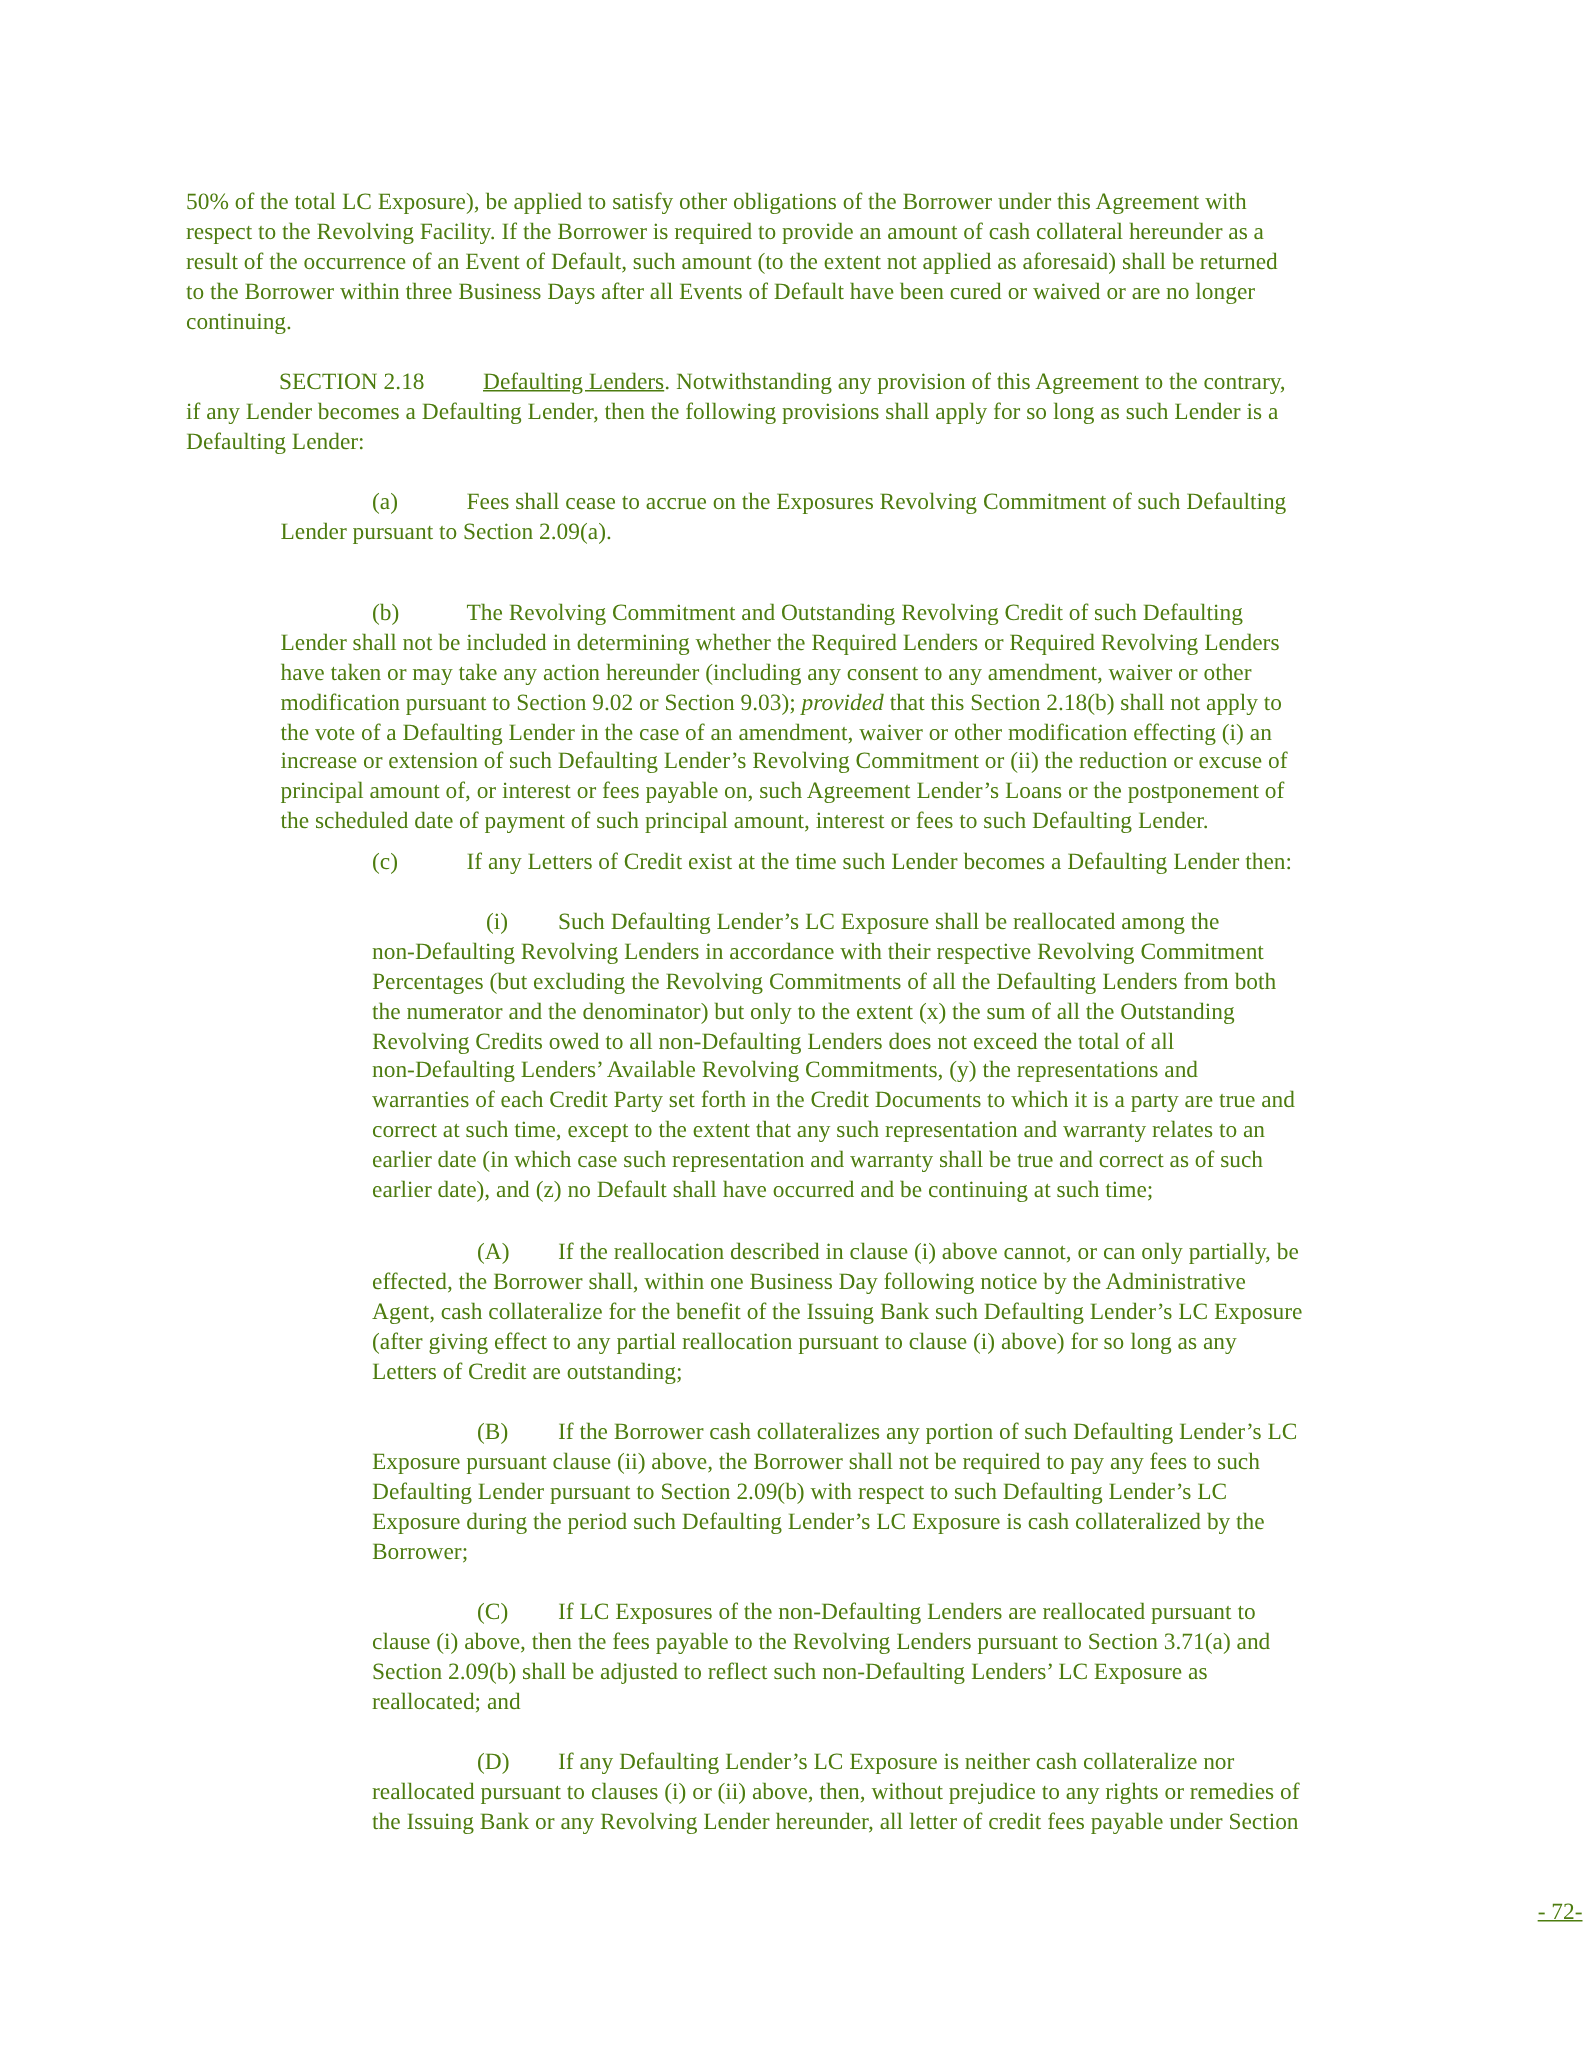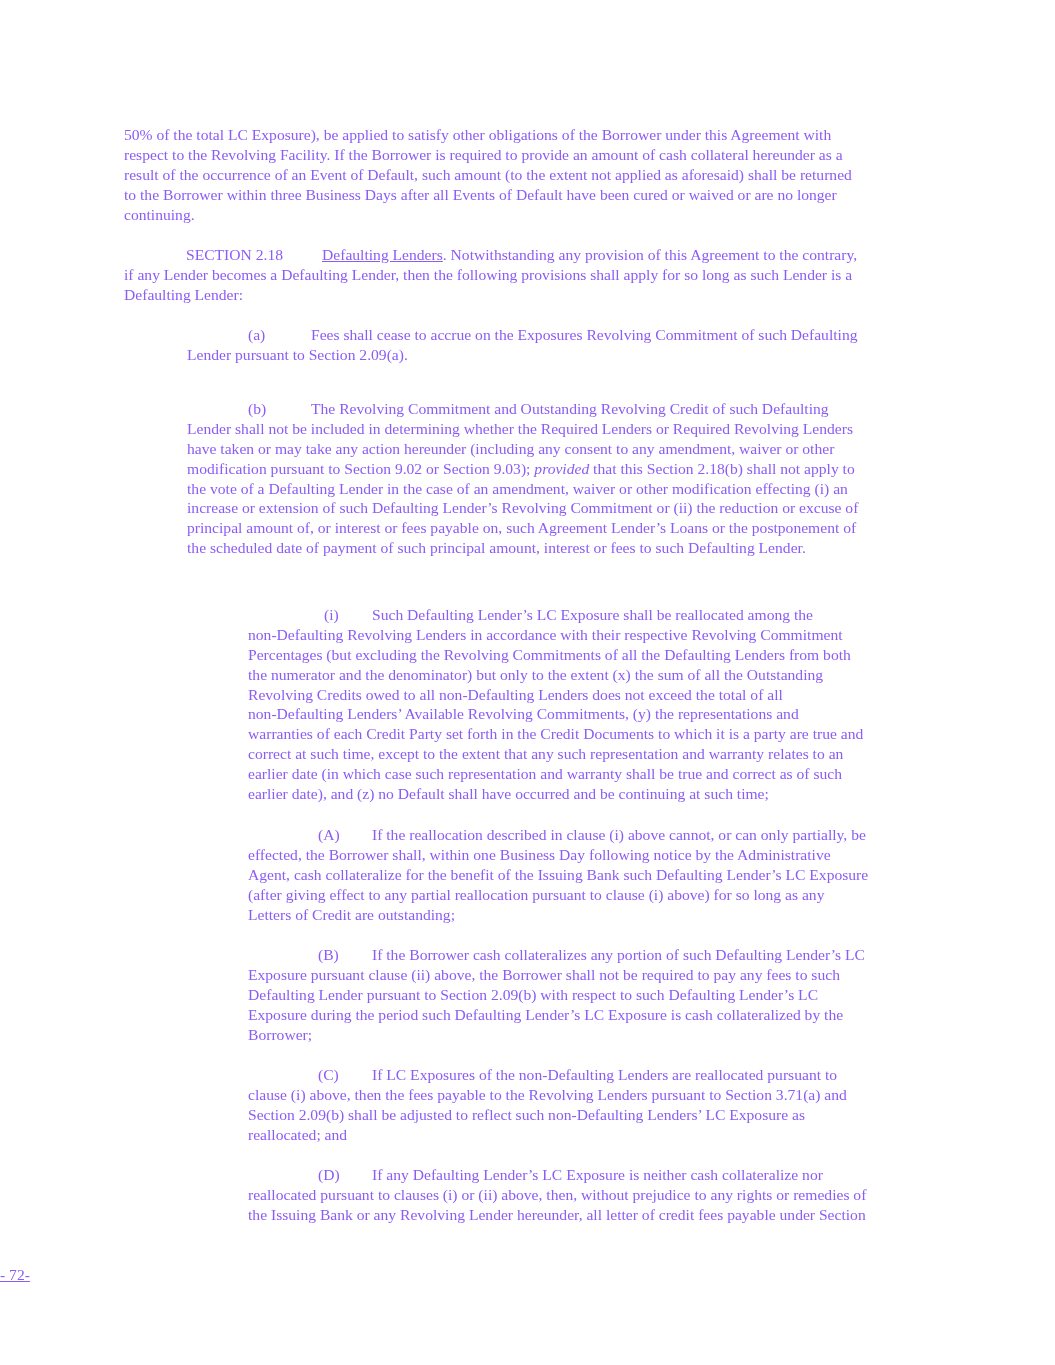--- a/index.html
+++ b/index.html
@@ -1,27 +1,27 @@
 <!DOCTYPE html>
 <html><head>
 <meta charset="utf-8">
 <style>
   html, body { margin: 0; padding: 0; background: #ffffff; }
   body { width: 1055px; height: 1365px; position: relative; overflow: hidden; }
   .page {
     position: absolute; left: 0; top: 0; width: 835px; height: 1365px;
     font-family: "Liberation Serif", "DejaVu Serif", serif;
-    font-size: 15.6px; line-height: 19.9px; color: #8b5cf6;
+    font-size: 15.6px; line-height: 19.9px; color: #4d7c0f;
   }
   .para { position: absolute; margin: 0; white-space: nowrap; }
   .line { display: block; height: 19.9px; }
   .tab { display: inline-block; }
   .u { text-decoration: underline; }
   .i { font-style: italic; }
-  .pagenum { position: absolute; top: 1265px; left: 0; width: 1055px; text-align: left; text-decoration: underline; }
+  .pagenum { position: absolute; top: 1265px; left: 0; width: 1055px; text-align: right; text-decoration: underline; }
 </style>
 </head>
 <body>
 
 <div class="page">
 
   <div class="para" style="left:124px; top:125px;">
     <span class="line">50% of the total LC Exposure), be applied to satisfy other obligations of the Borrower under this Agreement with</span>
     <span class="line">respect to the Revolving Facility.  If the Borrower is required to provide an amount of cash collateral hereunder as a</span>
     <span class="line">result of the occurrence of an Event of Default, such amount (to the extent not applied as aforesaid) shall be returned</span>
@@ -46,20 +46,23 @@
     <span class="line"><span class="tab" style="width:61px;"></span><span style="display:inline-block; width:63px;">(b)</span><span>The Revolving Commitment and Outstanding Revolving Credit of such Defaulting</span></span>
     <span class="line">Lender shall not be included in determining whether the Required Lenders or Required Revolving Lenders</span>
     <span class="line">have taken or may take any action hereunder (including any consent to any amendment, waiver or other</span>
     <span class="line"><span>modification pursuant to Section 9.02 or Section 9.03); </span><span class="i">provided</span><span> that this Section 2.18(b) shall not apply to</span></span>
     <span class="line">the vote of a Defaulting Lender in the case of an amendment, waiver or other modification effecting (i) an</span>
     <span class="line">increase or extension of such Defaulting Lender’s Revolving Commitment or (ii) the reduction or excuse of</span>
     <span class="line">principal amount of, or interest or fees payable on, such Agreement Lender’s Loans or the postponement of</span>
     <span class="line">the scheduled date of payment of such principal amount, interest or fees to such Defaulting Lender.</span>
   </div>
 
+  <div class="para" style="left:248px; top:565px;">
+    <span class="line"><span style="display:inline-block; width:63px;">(c)</span><span>If any Letters of Credit exist at the time such Lender becomes a Defaulting Lender then:</span></span>
+  </div>
 
   <div class="para" style="left:248px; top:605px;">
     <span class="line"><span class="tab" style="width:76px;"></span><span style="display:inline-block; width:48px;">(i)</span><span>Such Defaulting Lender’s LC Exposure shall be reallocated among the</span></span>
     <span class="line">non-Defaulting Revolving Lenders in accordance with their respective Revolving Commitment</span>
     <span class="line">Percentages (but excluding the Revolving Commitments of all the Defaulting Lenders from both</span>
     <span class="line">the numerator and the denominator) but only to the extent (x) the sum of all the Outstanding</span>
     <span class="line">Revolving Credits owed to all non-Defaulting Lenders does not exceed the total of all</span>
     <span class="line">non-Defaulting Lenders’ Available Revolving Commitments, (y) the representations and</span>
     <span class="line">warranties of each Credit Party set forth in the Credit Documents to which it is a party are true and</span>
     <span class="line">correct at such time, except to the extent that any such representation and warranty relates to an</span>

